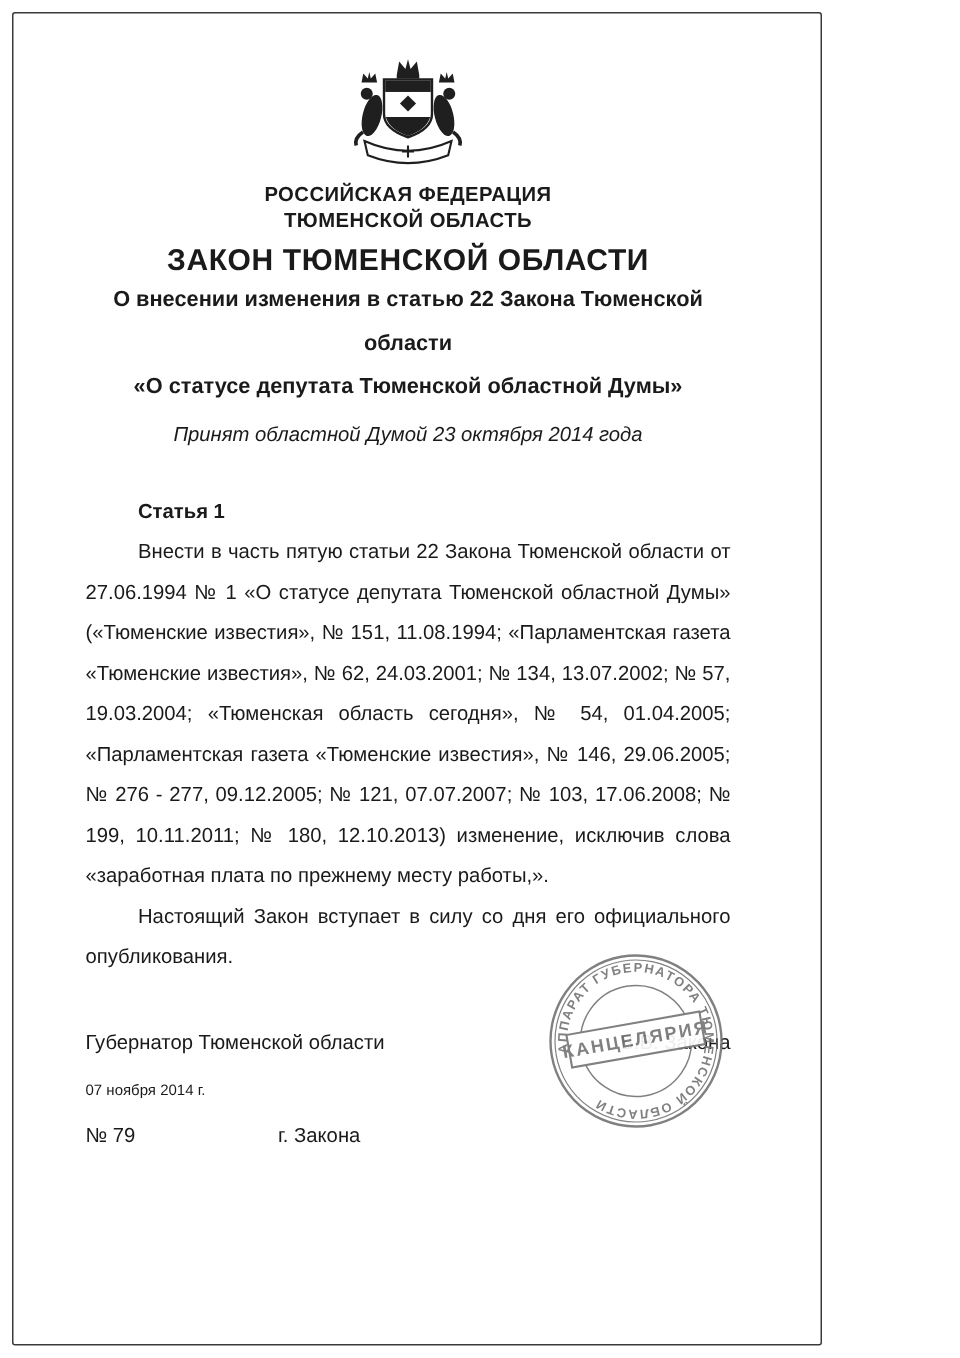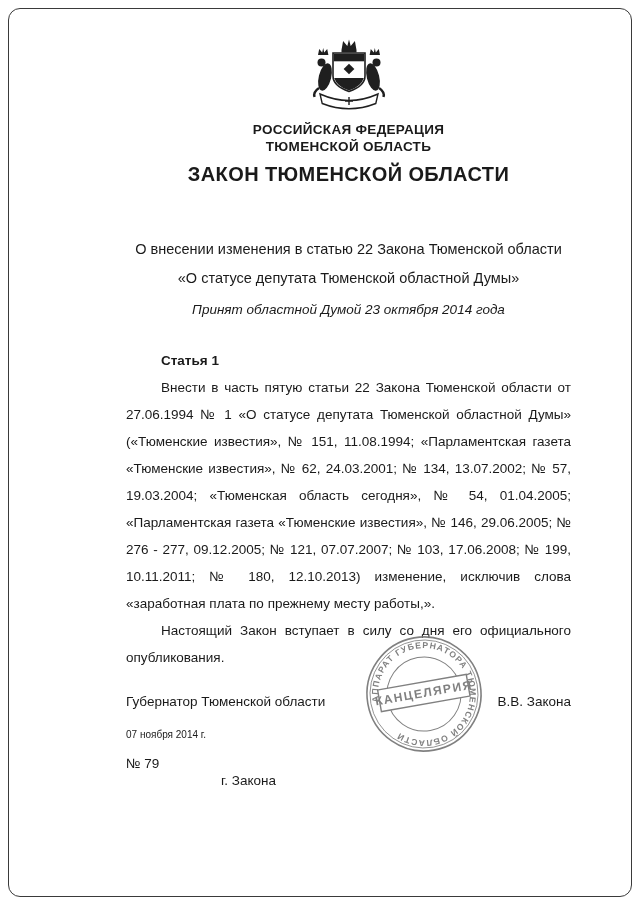--- a/index.html
+++ b/index.html
@@ -1,43 +1,43 @@
 <!DOCTYPE html>
 <html><head>
 <meta charset="utf-8">
 <style>
   * { margin: 0; padding: 0; box-sizing: border-box; }
   html, body { width: 640px; height: 905px; background: #ffffff; overflow: hidden; }
   body { font-family: "Liberation Sans", sans-serif; color: #1a1a1a; }
 
   .page {
     position: relative;
-    width: 624px; height: 889px;
+    width: 540px; height: 889px;
     margin: 8px;
     border: 1.5px solid #3a3a3a;
-    border-radius: 12px;
-    padding: 26px 60px 0 117px;
+    border-radius: 2px;
+    padding: 26px 60px 0 48px;
   }
 
   .coat { text-align: center; margin-top: 2px; line-height: 0; }
 
   .hdr-small { text-align: center; font-weight: bold; font-size: 13.5px; line-height: 17px; letter-spacing: .3px; }
   .hdr-small.first { margin-top: 8px; }
   .hdr-big { text-align: center; font-weight: bold; font-size: 20px; line-height: 24px; letter-spacing: .4px; margin-top: 7px; }
 
-  .doc-title { margin-top: 49px; text-align: center; font-weight: normal; font-size: 14.5px; line-height: 29px; }
+  .doc-title { text-align: center; font-weight: bold; font-size: 14.5px; line-height: 29px; }
 
   .adoption { margin-top: 9px; text-align: center; font-style: italic; font-size: 13.5px; }
 
   .art-heading { margin-top: 30px; font-weight: bold; font-size: 13.5px; line-height: 27px; text-indent: 35px; }
   .para { text-align: justify; text-indent: 35px; font-size: 13.5px; line-height: 27px; }
 
-  .sig-row { margin-top: 22px; display: flex; justify-content: space-between; font-size: 13.5px; line-height: 17px; }
+  .sig-row { margin-top: 35px; display: flex; justify-content: space-between; font-size: 13.5px; line-height: 17px; }
   .sig-date { margin-top: 16px; font-size: 10px; line-height: 17px; }
-  .num-row { margin-top: 12px; display: flex; font-size: 13.5px; line-height: 17px; flex-direction: column; }
+  .num-row { margin-top: 12px; display: flex; font-size: 13.5px; line-height: 17px; }
   .num-row .city { margin-left: 95px; }
 
   .stamp {
     position: absolute;
     left: 352px; top: 622px;
     width: 126px; height: 126px;
     transform: rotate(-10deg);
     opacity: .92;
     pointer-events: none;
   }

